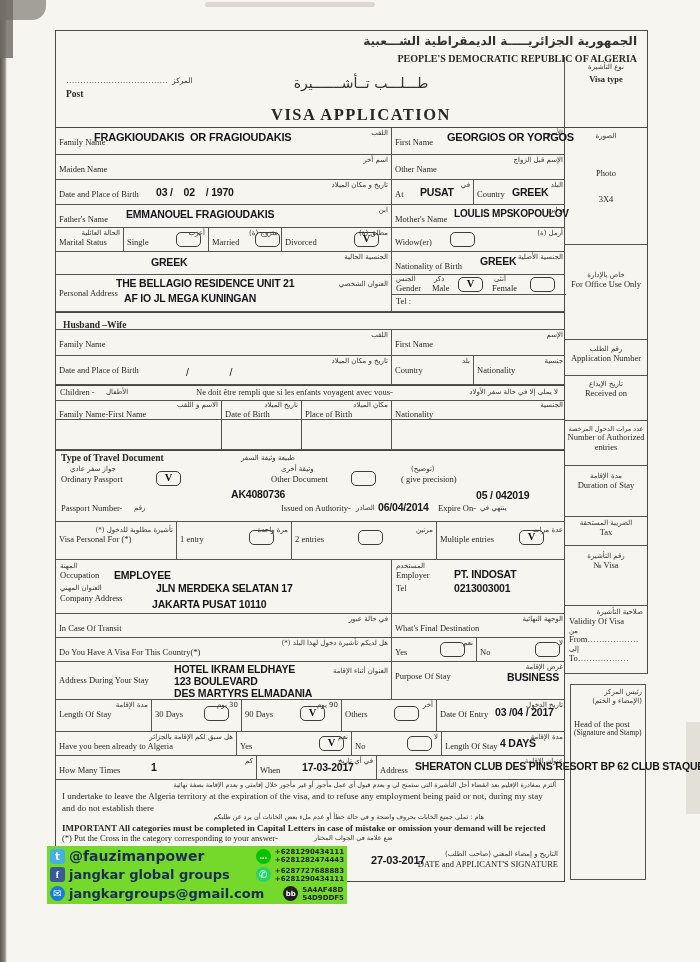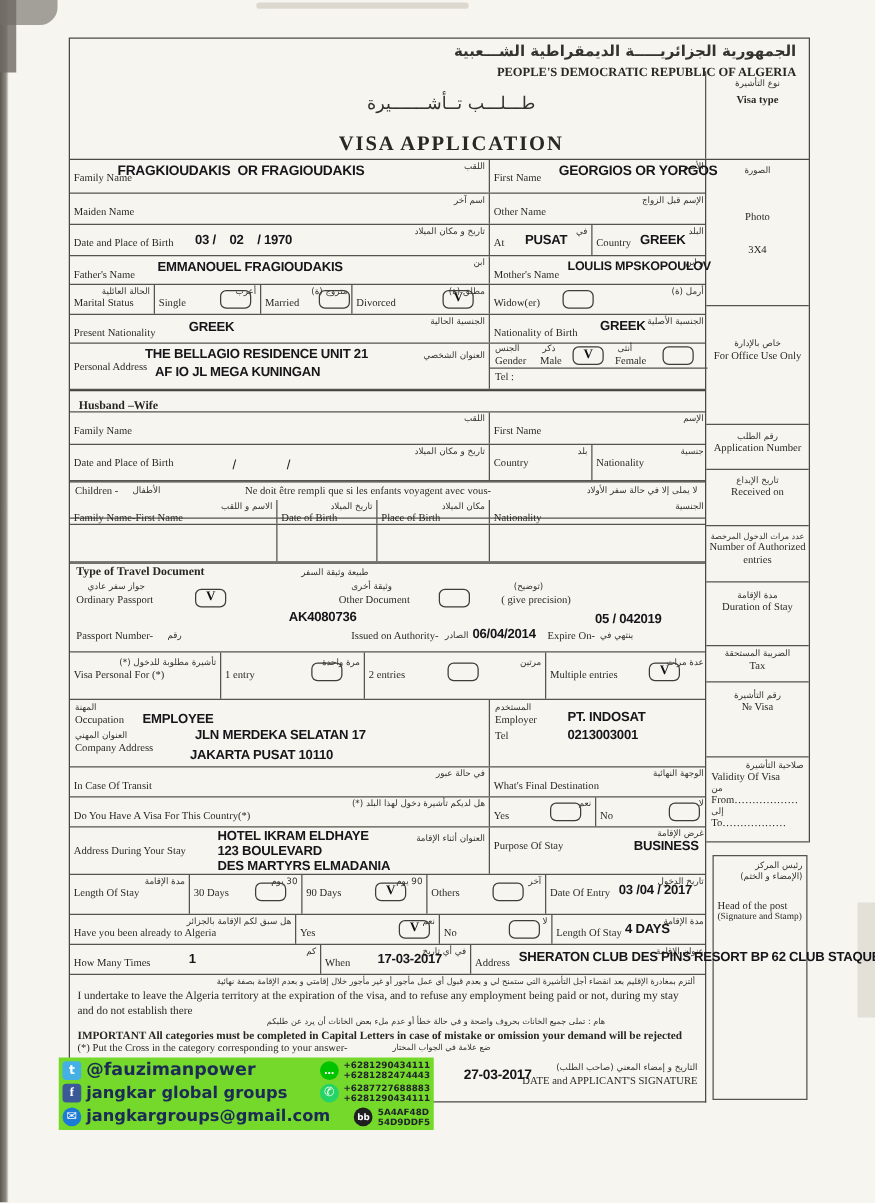--- a/index.html
+++ b/index.html
@@ -45,20 +45,25 @@
 <div id="page">
   <div class="edge-l"></div>
   <div class="blob1"></div>
   <div class="blob2"></div>
   <div class="smudge1"></div>
   <div class="smudge2"></div>
 
   <div id="hbox">
     <div class="abs ar b" style="right:10px;top:3px;font-size:12px">الجمهورية الجزائريـــــة الديمقراطية الشـــعبية</div>
     <div class="abs en b" style="right:10px;top:22px;font-size:10px">PEOPLE'S DEMOCRATIC REPUBLIC OF ALGERIA</div>
+    <div class="abs" style="left:10px;top:38px">
+      <span class="en" style="letter-spacing:1px">………………………………</span>
+      <span class="ar" style="font-size:7.5px">المركز</span>
+      <div class="en b" style="font-size:9.5px;margin-top:2px">Post</div>
+    </div>
     <div class="abs ar" style="left:190px;top:44px;width:230px;text-align:center;font-size:14px">طـــلـــب تــأشـــــــيرة</div>
     <div class="abs" style="right:0;top:26px;bottom:0;width:83px;border-left:1px solid #55554f;text-align:center;padding-top:6px">
       <div class="ar">نوع التأشيرة</div>
       <div class="en b" style="margin-top:3px">Visa type</div>
     </div>
     <div class="abs en b" style="left:140px;bottom:2px;width:330px;text-align:center;font-size:16.5px;letter-spacing:1.5px">VISA APPLICATION</div>
   </div>
 
   <div id="main">
 
@@ -140,21 +145,20 @@
       <div class="c bl" style="left:335px;width:175px">
         <div class="ar">أرمل (ة)</div>
         <div class="en">Widow(er)</div>
         <span class="chk" style="left:58px;top:4px"></span>
       </div>
     </div>
 
     <div class="row" style="top:124px;height:23px">
       <div class="c" style="left:0;width:335px">
         <div class="ar">الجنسية الحالية</div>
-        <div class="en">Present Nationality</div>
         <span class="val" style="left:95px;top:4px">GREEK</span>
       </div>
       <div class="c bl" style="left:335px;width:175px">
         <div class="ar">الجنسية الأصلية</div>
         <div class="en">Nationality of Birth</div>
         <span class="val" style="left:88px;top:3px">GREEK</span>
       </div>
     </div>
 
     <div class="row" style="top:147px;height:37px">
@@ -207,21 +211,21 @@
       <div class="c bl" style="left:335px;width:82px">
         <div class="ar">بلد</div>
         <div class="en">Country</div>
       </div>
       <div class="c bl" style="left:417px;width:93px">
         <div class="ar">جنسية</div>
         <div class="en">Nationality</div>
       </div>
     </div>
 
-    <div class="row hv" style="top:257px;height:30px">
+    <div class="row hv" style="top:257px;height:16px">
       <div class="c" style="left:0;right:0">
         <span class="abs en" style="left:4px;top:2px">Children -</span>
         <span class="abs ar" style="left:50px;top:2px">الأطفال</span>
         <span class="abs en" style="left:140px;top:2px">Ne doit être rempli que si les enfants voyagent avec vous-</span>
         <span class="abs ar" style="right:6px;top:2px">لا يملى إلا في حالة سفر الأولاد</span>
       </div>
     </div>
 
     <div class="row" style="top:272px;height:20px">
       <div class="c" style="left:0;width:165px">

